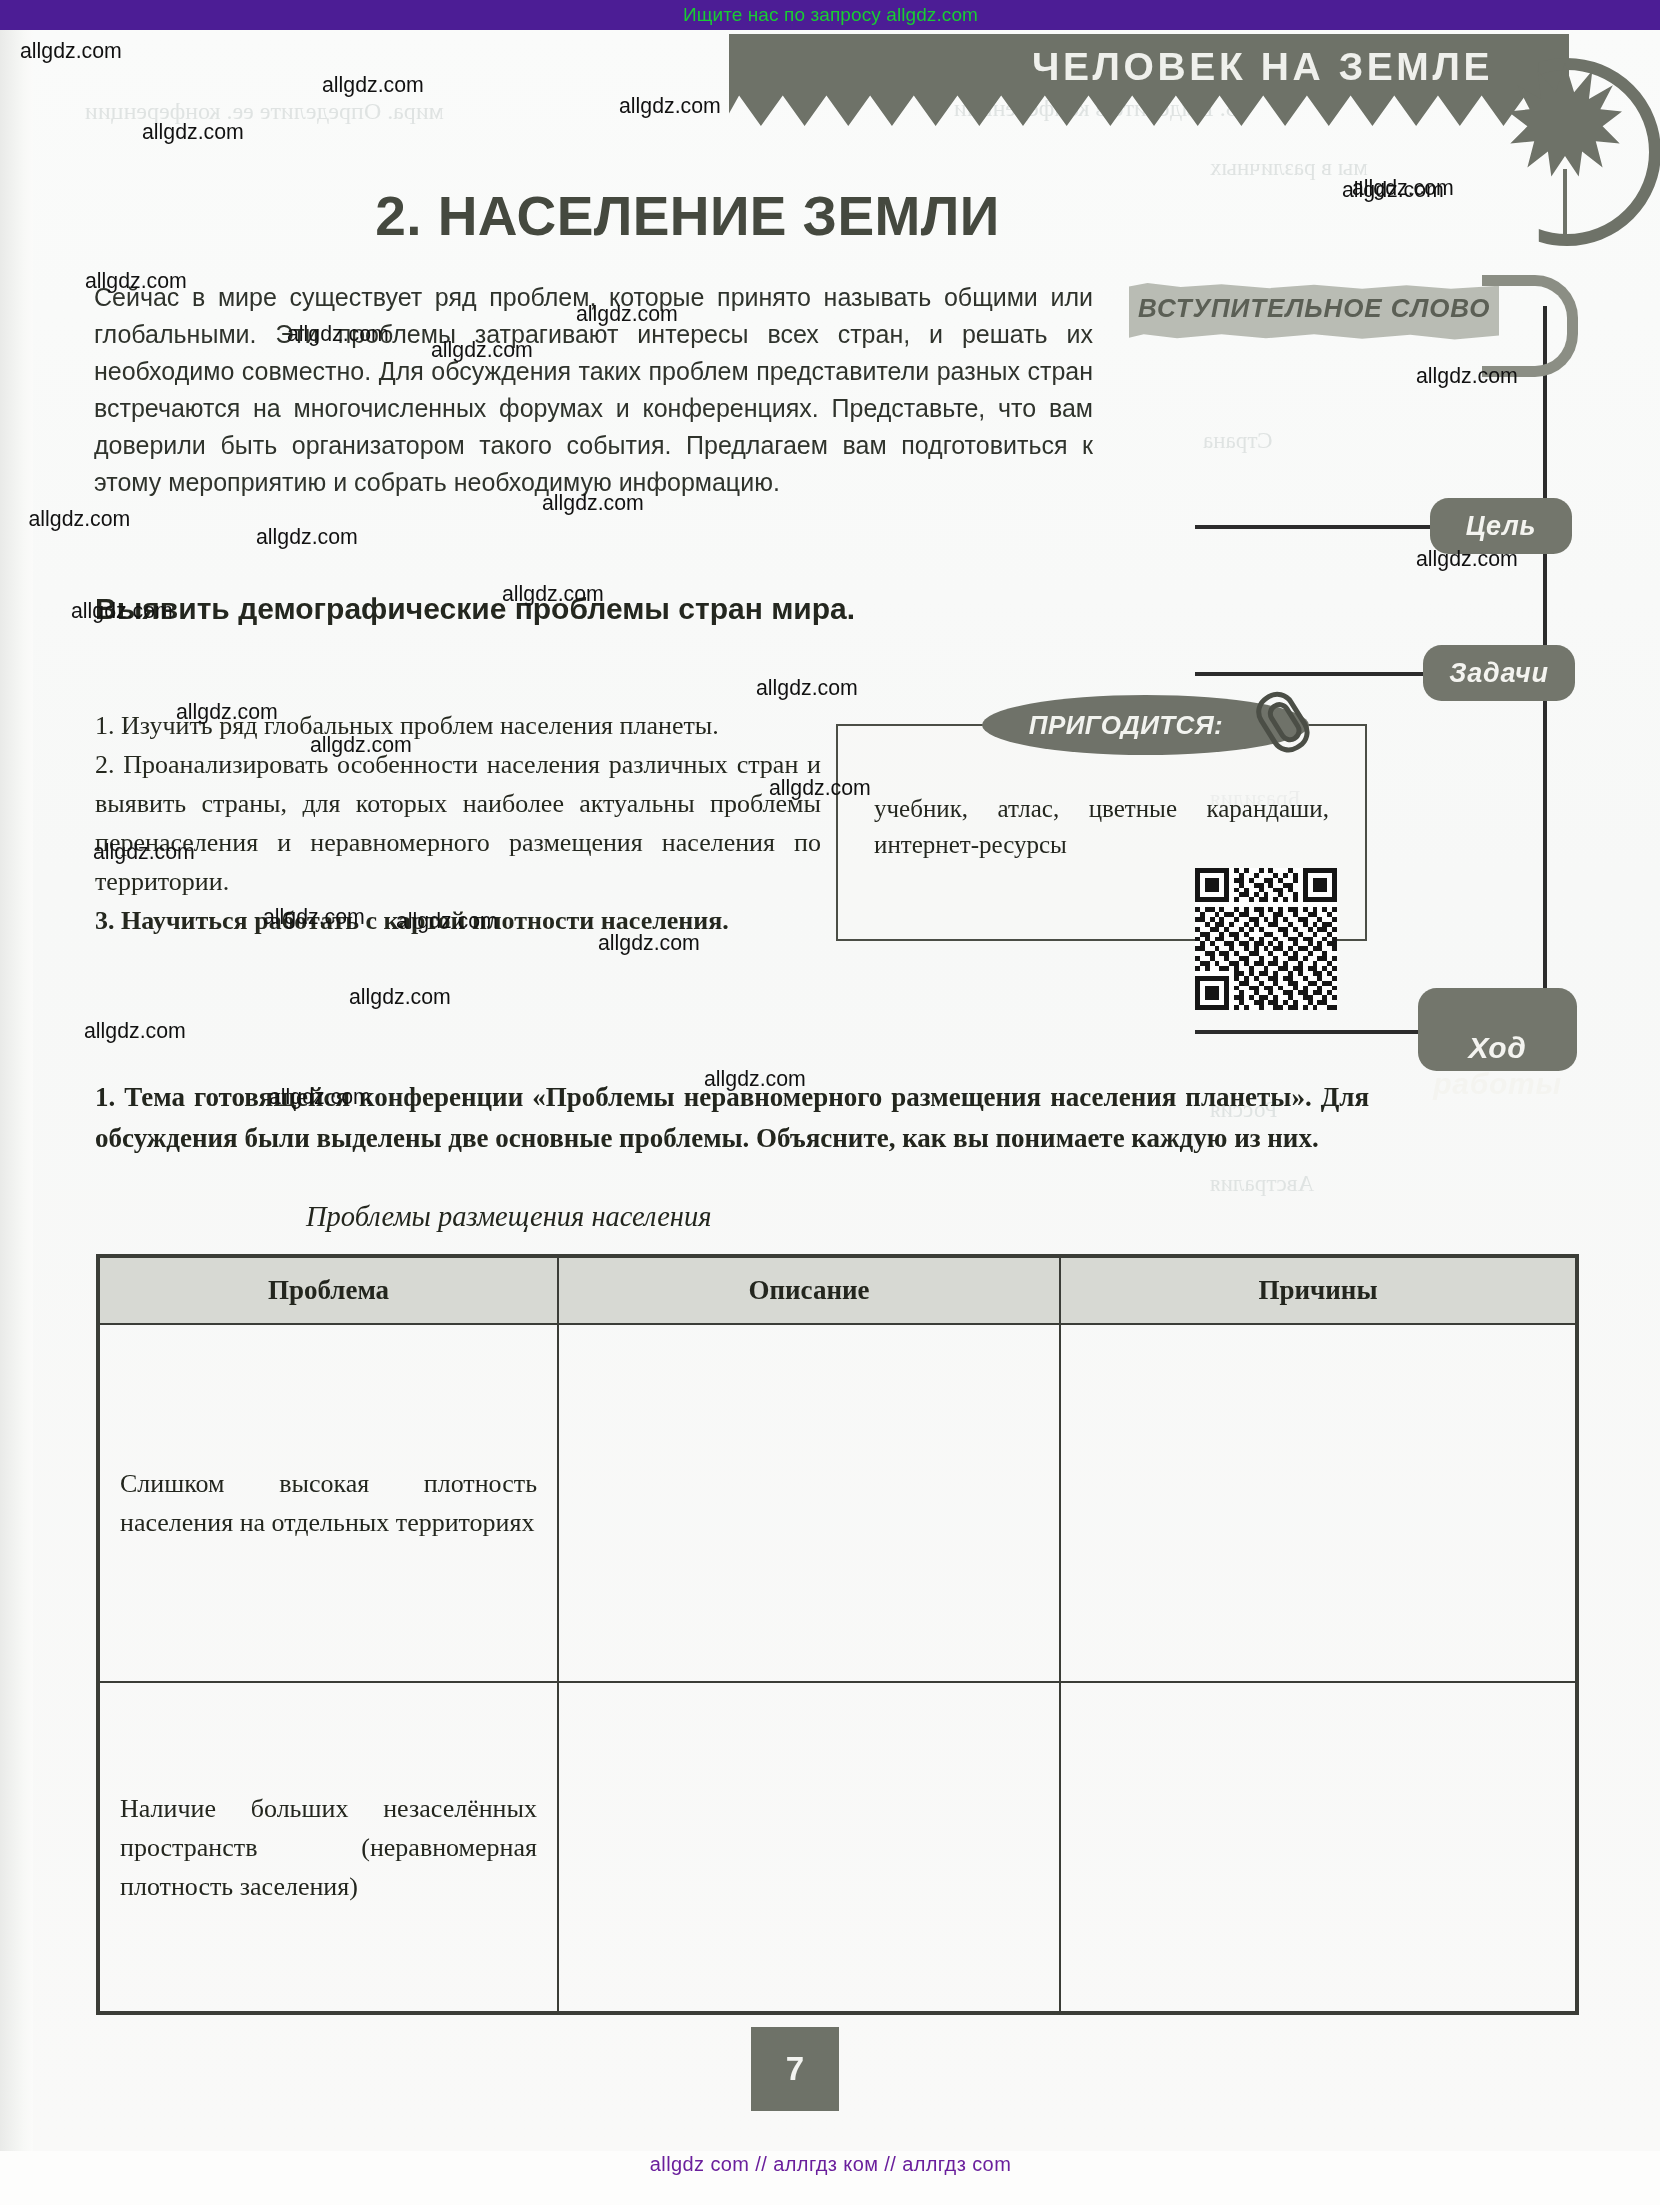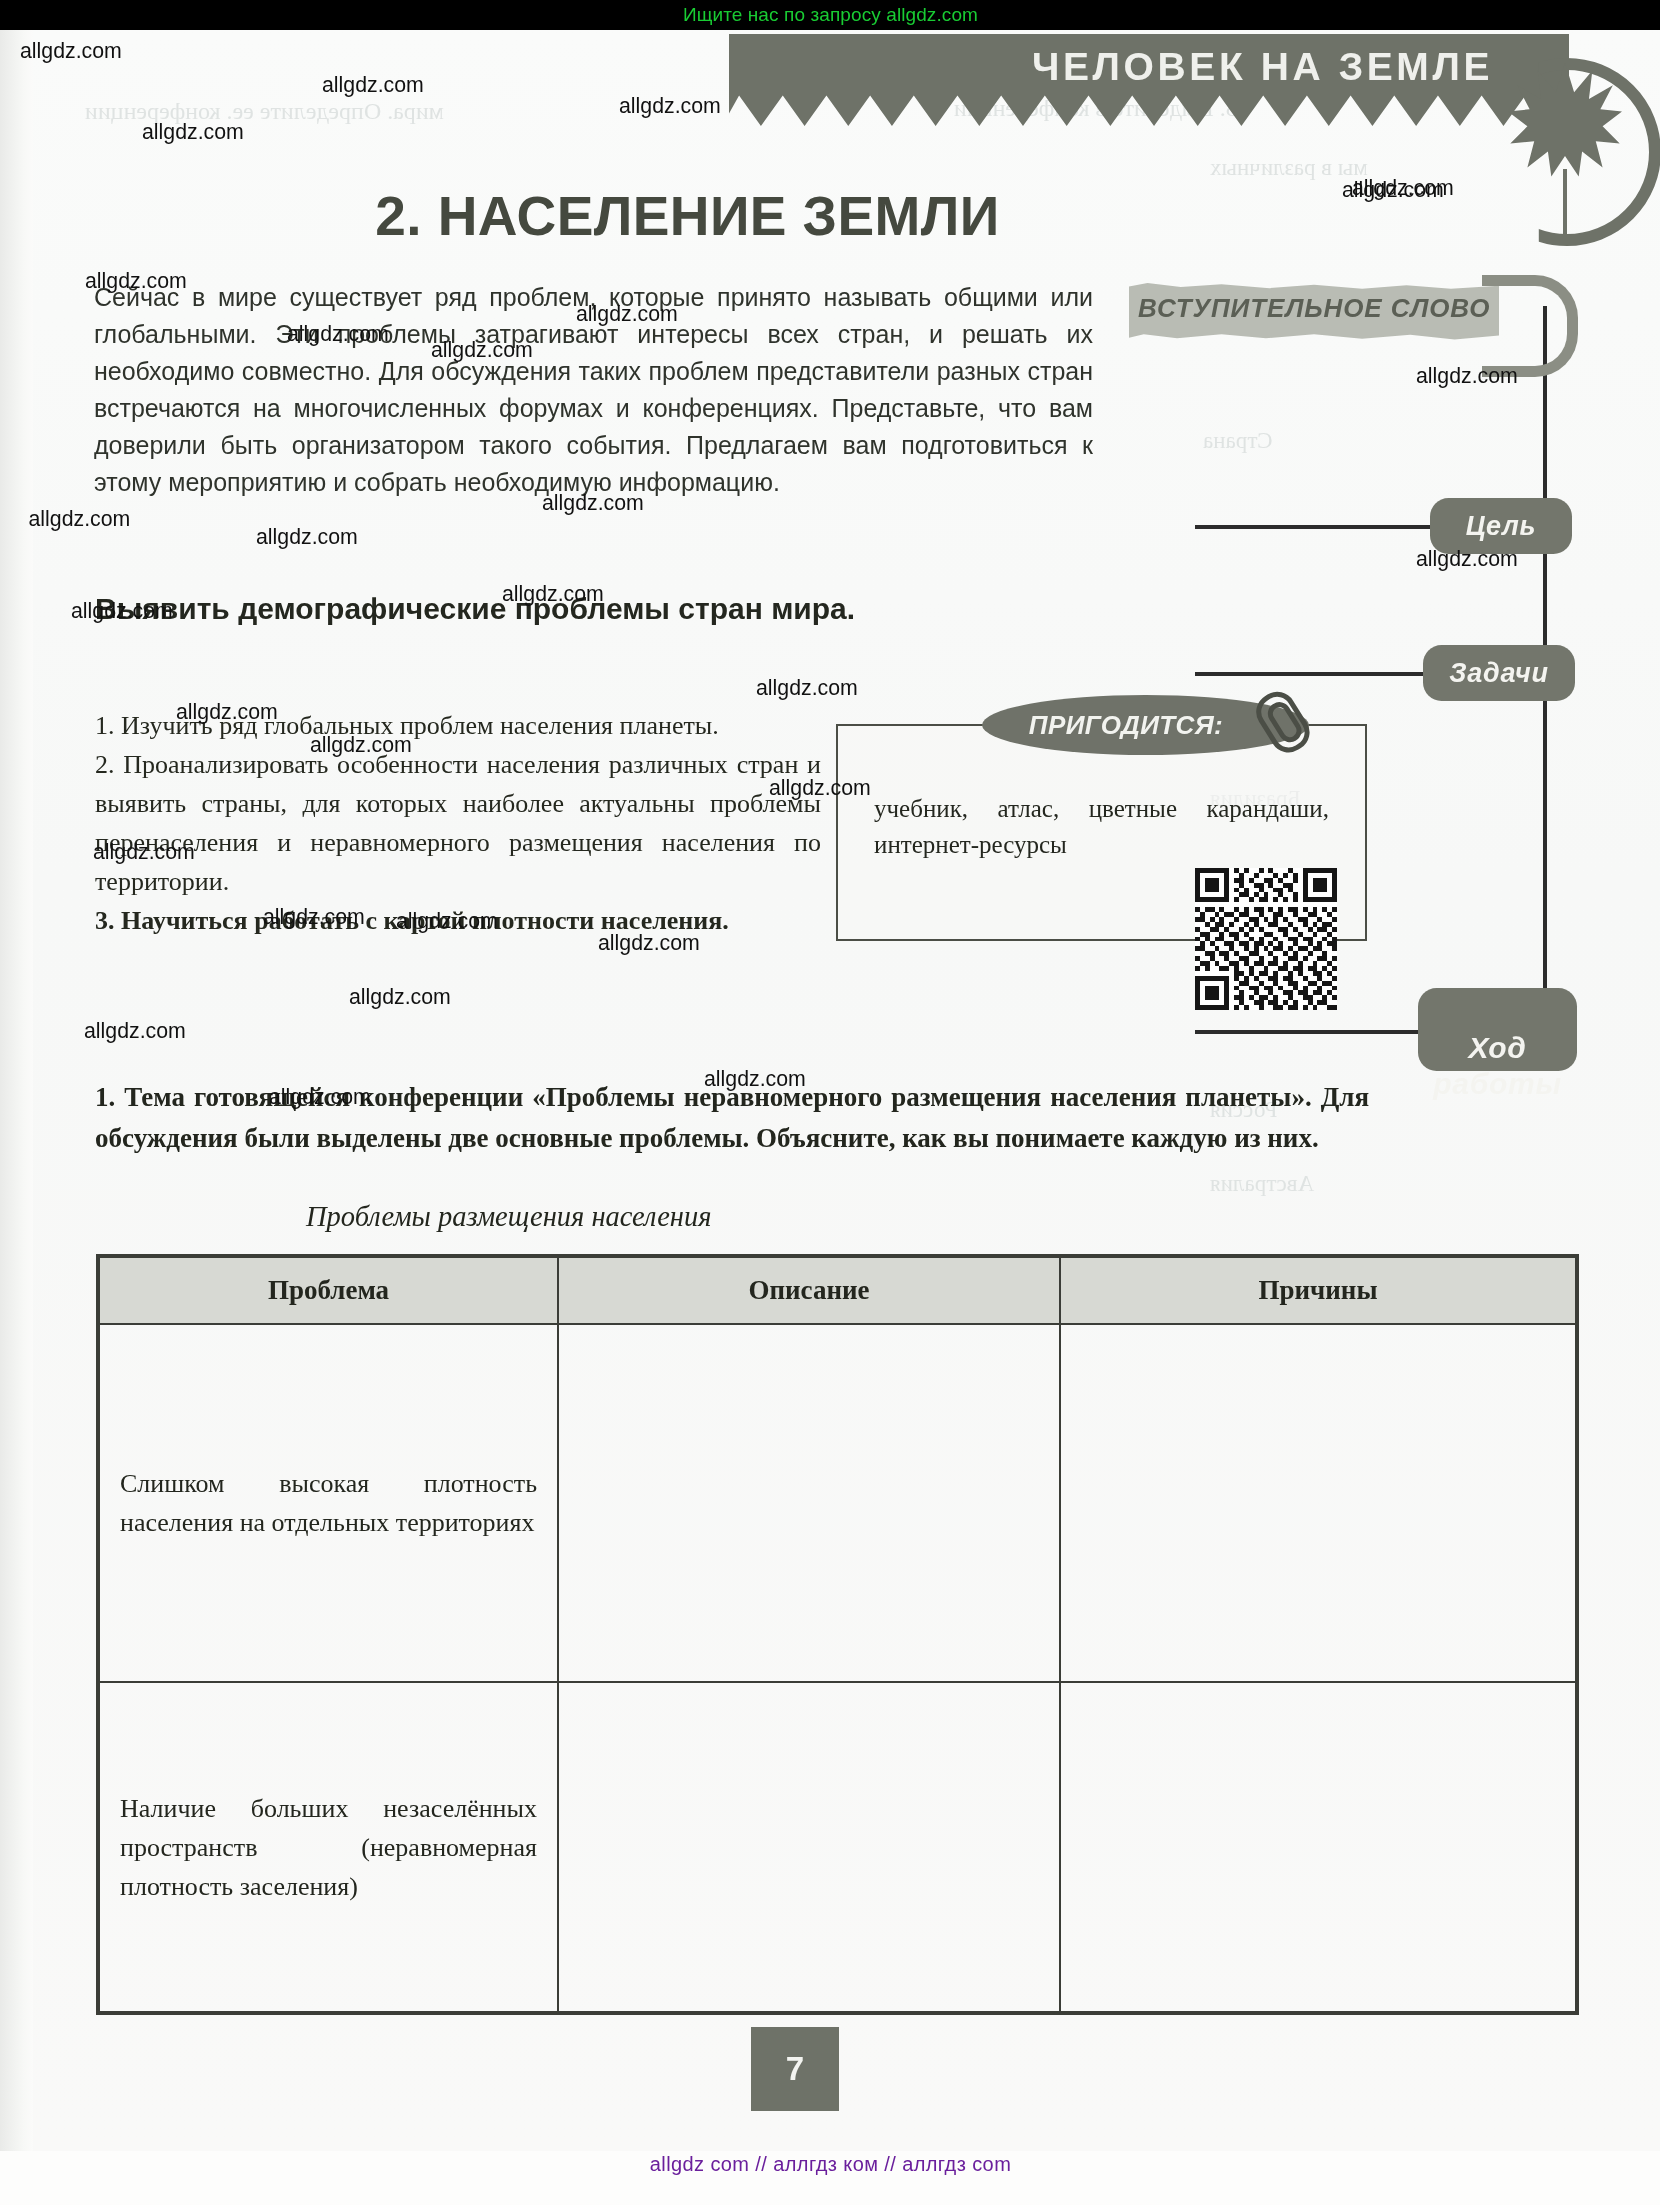--- a/index.html
+++ b/index.html
@@ -7,21 +7,21 @@
     width:1661px;height:2205px;
     background:#fdfdfc;
     font-family:"Liberation Serif", serif;
     position:relative;
     overflow:hidden;
     color:#2b2b2b;
   }
   
   .topbar{
     position:absolute;left:0;top:0;width:1661px;height:30px;
-    background:#000000;
+    background:#4c1d95;
     text-align:center;
   }
   .topbar span{
     font-family:"Liberation Sans", sans-serif;
     font-size:19px;color:#19cc33;line-height:30px;letter-spacing:0.1px;
   }
   
   .sheet{
     position:absolute;left:0;top:30px;width:1661px;height:2121px;
     background:linear-gradient(180deg,#fafbfa 0%,#f7f8f7 40%,#f9f9f8 100%);

